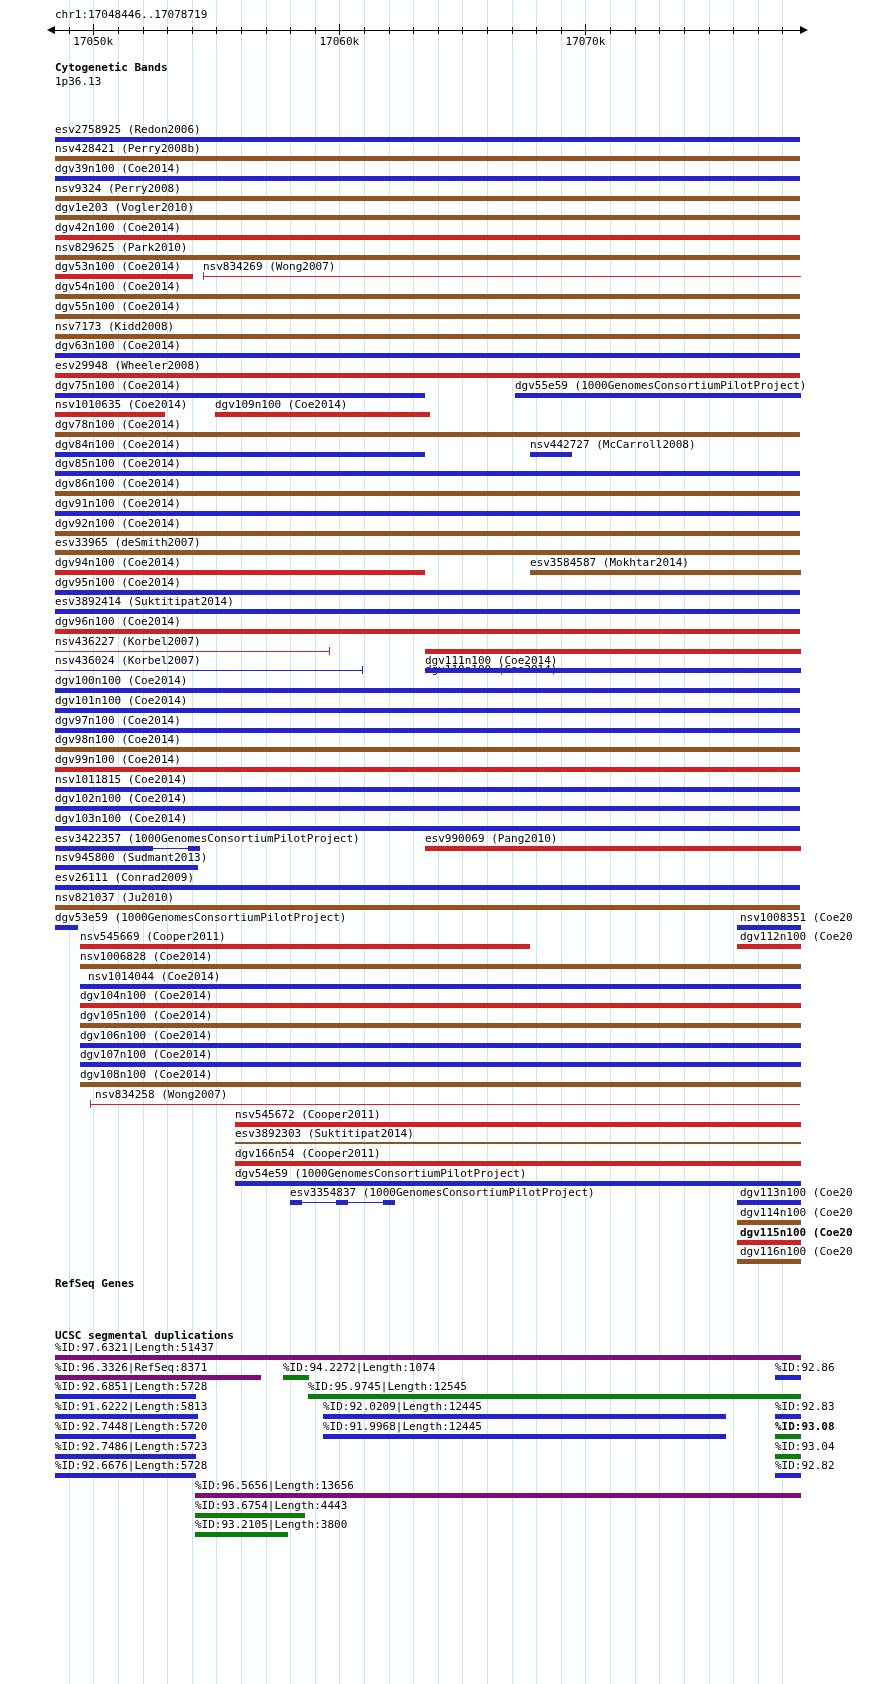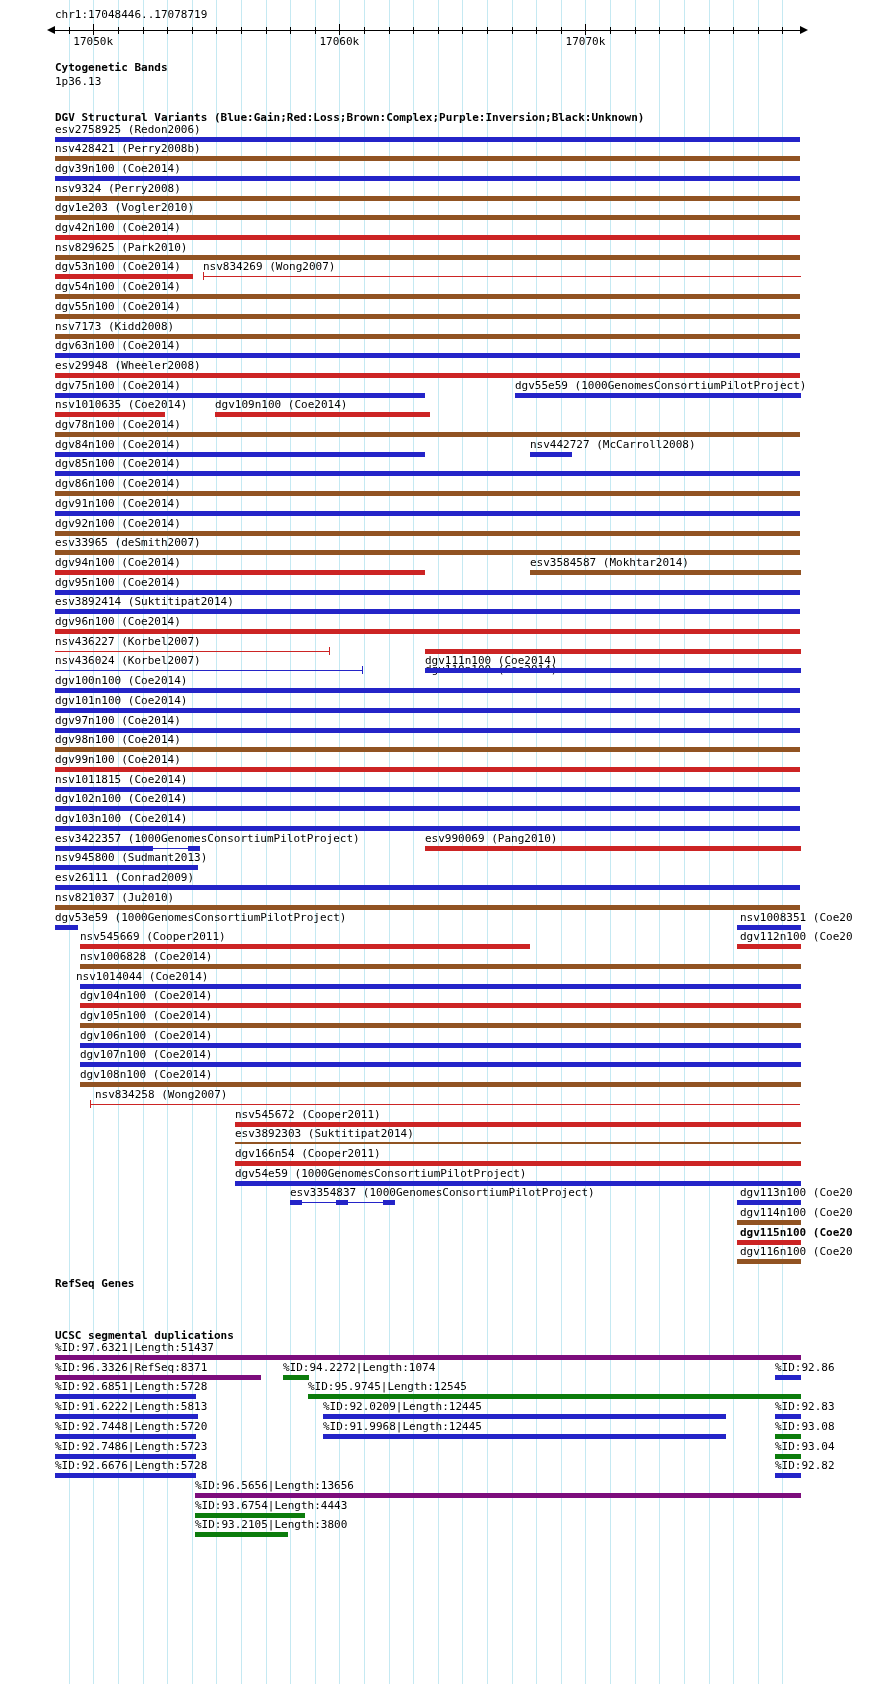--- a/index.html
+++ b/index.html
@@ -110,21 +110,20 @@
       <div class="rlabel" style="left: 339.3px;">17060k</div>
       <div class="rtick-major" style="left: 585.4px;"></div>
       <div class="rlabel" style="left: 585.4px;">17070k</div>
     </div>
 
   <div class="region">chr1:17048446..17078719</div>
 
   <div class="heading" id="h-cyto">Cytogenetic Bands</div>
   <div id="cyto-label">1p36.13</div>
 
-  <div class="heading" id="h-dgv">DGV Structural Variants (Blue:Gain;Red:Loss;Brown:Complex;Purple:Inversion;Black:Unknown)</div>
   <div id="dgv-rows">
       <div class="trow" style="top: 123.5px;">
         <span class="flabel" style="left: 55px;">esv2758925 (Redon2006)</span>
         <div class="fbar" style="left: 55px; width: 745px; background: rgb(36, 36, 200);"></div>
       </div>
       <div class="trow" style="top: 143.2px;">
         <span class="flabel" style="left: 55px;">nsv428421 (Perry2008b)</span>
         <div class="fbar" style="left: 55px; width: 745px; background: rgb(145, 83, 34);"></div>
       </div>
       <div class="trow" style="top: 162.9px;">
@@ -310,21 +309,21 @@
         <span class="flabel" style="left: 80px;">nsv545669 (Cooper2011)</span>
         <div class="fbar" style="left: 80px; width: 450px; background: rgb(204, 36, 36);"></div>
         <span class="flabel" style="left: 740px;">dgv112n100 (Coe20</span>
         <div class="fbar" style="left: 737px; width: 64px; background: rgb(204, 36, 36);"></div>
       </div>
       <div class="trow" style="top: 950.9px;">
         <span class="flabel" style="left: 80px;">nsv1006828 (Coe2014)</span>
         <div class="fbar" style="left: 80px; width: 721px; background: rgb(145, 83, 34);"></div>
       </div>
       <div class="trow" style="top: 970.6px;">
-        <span class="flabel" style="left: 76px;">nsv1014044 (Coe2014)</span>
+        <span class="flabel" style="left: 88px;">nsv1014044 (Coe2014)</span>
         <div class="fbar" style="left: 80px; width: 721px; background: rgb(36, 36, 200);"></div>
       </div>
       <div class="trow" style="top: 990.3px;">
         <span class="flabel" style="left: 80px;">dgv104n100 (Coe2014)</span>
         <div class="fbar" style="left: 80px; width: 721px; background: rgb(204, 36, 36);"></div>
       </div>
       <div class="trow" style="top: 1010px;">
         <span class="flabel" style="left: 80px;">dgv105n100 (Coe2014)</span>
         <div class="fbar" style="left: 80px; width: 721px; background: rgb(145, 83, 34);"></div>
       </div>
@@ -412,21 +411,21 @@
         <span class="flabel" style="left: 323px;">%ID:92.0209|Length:12445</span>
         <div class="fbar" style="left: 323px; width: 403px; background: rgb(36, 36, 200);"></div>
         <span class="flabel" style="left: 775px;">%ID:92.83</span>
         <div class="fbar" style="left: 775px; width: 26px; background: rgb(36, 36, 200);"></div>
       </div>
       <div class="trow" style="top: 1420.8px;">
         <span class="flabel" style="left: 55px;">%ID:92.7448|Length:5720</span>
         <div class="fbar" style="left: 55px; width: 141px; background: rgb(36, 36, 200);"></div>
         <span class="flabel" style="left: 323px;">%ID:91.9968|Length:12445</span>
         <div class="fbar" style="left: 323px; width: 403px; background: rgb(36, 36, 200);"></div>
-        <span class="flabel" style="left: 775px;">%ID:93.08</span>
+        <span class="flabel" style="left: 775px; font-weight: bold;">%ID:93.08</span>
         <div class="fbar" style="left: 775px; width: 26px; background: rgb(12, 124, 12);"></div>
       </div>
       <div class="trow" style="top: 1440.5px;">
         <span class="flabel" style="left: 55px;">%ID:92.7486|Length:5723</span>
         <div class="fbar" style="left: 55px; width: 141px; background: rgb(36, 36, 200);"></div>
         <span class="flabel" style="left: 775px;">%ID:93.04</span>
         <div class="fbar" style="left: 775px; width: 26px; background: rgb(12, 124, 12);"></div>
       </div>
       <div class="trow" style="top: 1460.2px;">
         <span class="flabel" style="left: 55px;">%ID:92.6676|Length:5728</span>

